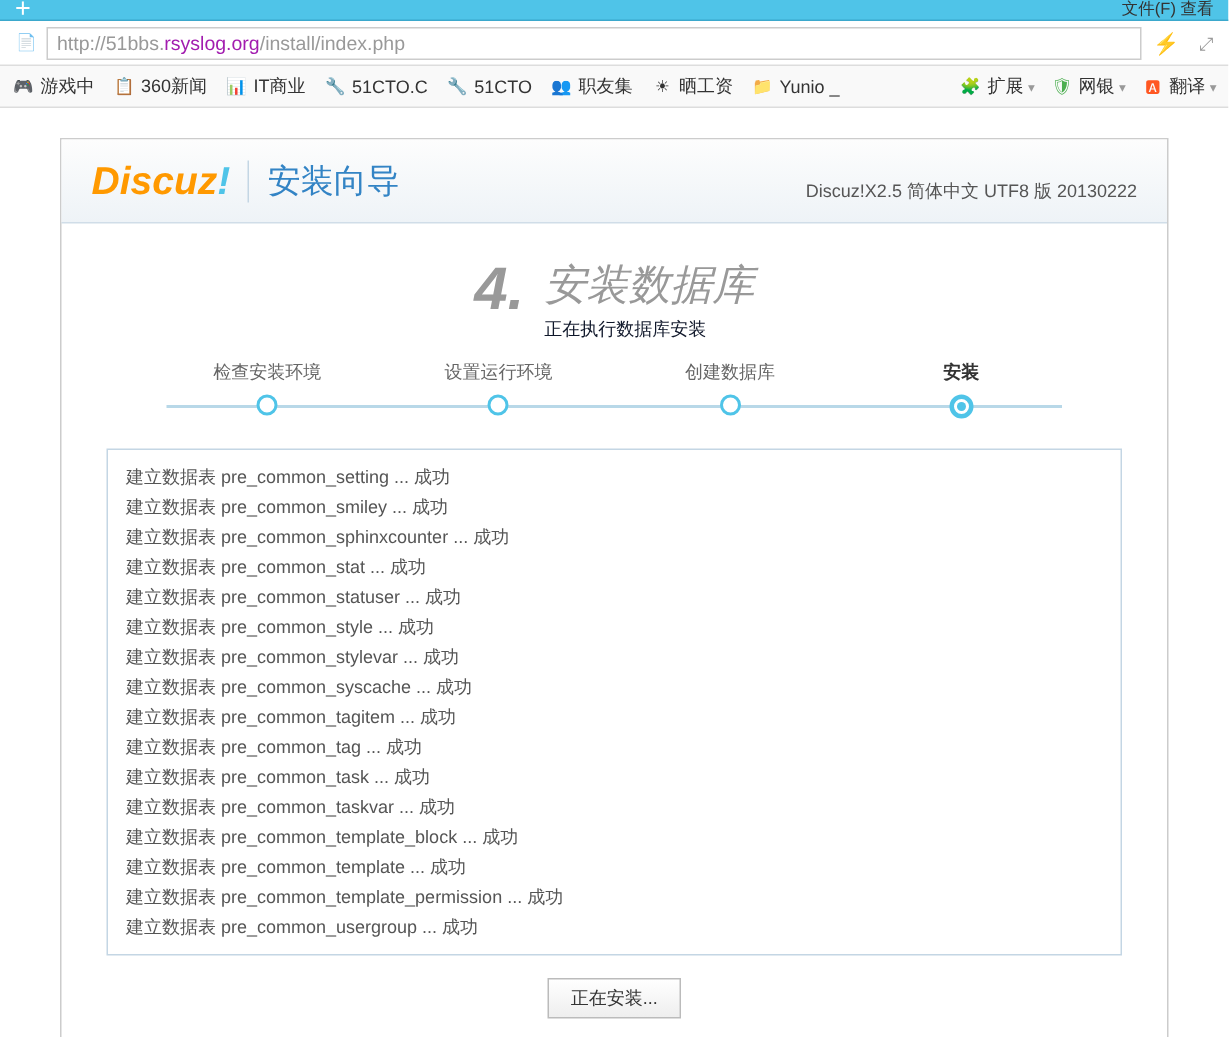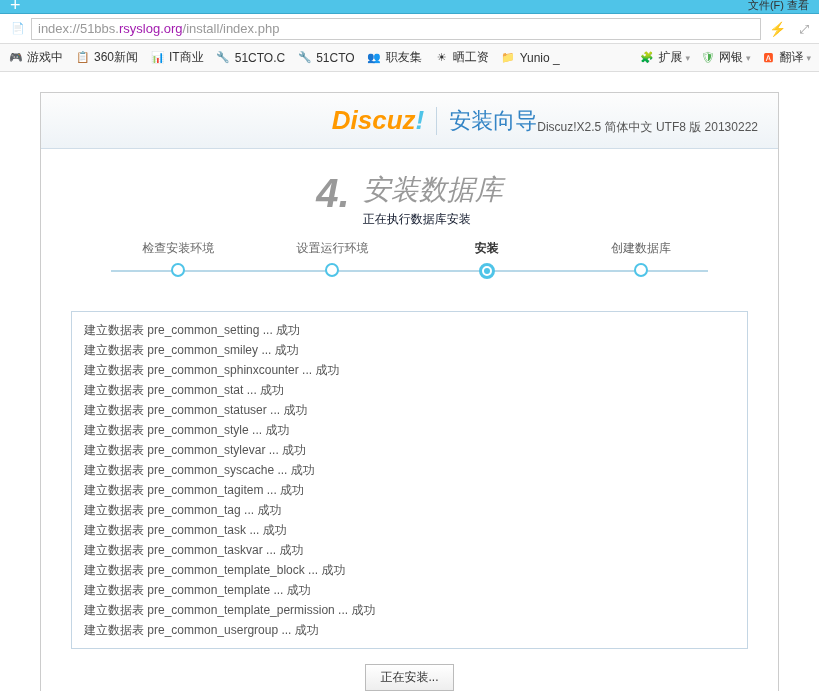--- a/index.html
+++ b/index.html
@@ -20,21 +20,21 @@
     
     .bookmarks-bar { display: flex; align-items: center; height: 28px; background: #f9f9f9; border-bottom: 1px solid #ddd; padding: 0 8px; gap: 12px; }
     .bm-item { display: flex; align-items: center; gap: 3px; font-size: 12px; color: #333; cursor: pointer; }
     .bm-icon { width: 16px; height: 16px; display: inline-flex; align-items: center; justify-content: center; font-size: 11px; }
     .bm-spacer { flex: 1; }
     .bm-right { display: flex; gap: 10px; }
     
     .content-area { padding: 20px 40px; }
     .installer-box { border: 1px solid #ccc; background: #fff; }
     
-    .installer-header { background: linear-gradient(#fdfdfd, #eef3f7); border-bottom: 1px solid #d0dde8; padding: 12px 20px; display: flex; align-items: center; justify-content: flex-end; }
+    .installer-header { background: linear-gradient(#fdfdfd, #eef3f7); border-bottom: 1px solid #d0dde8; padding: 12px 20px; display: flex; align-items: center; justify-content: space-between; }
     .logo-area { display: flex; align-items: center; gap: 12px; }
     .logo-discuz { font-size: 26px; font-weight: bold; font-style: italic; color: #ff9900; }
     .logo-bang { color: #4fc4e8; }
     .logo-sep { width: 1px; height: 28px; background: #c4d6e4; }
     .wizard-title { font-size: 22px; color: #3384c5; }
     .version-text { font-size: 12px; color: #555; align-self: flex-end; }
     
     .step-header { text-align: center; padding: 22px 0 12px; }
     .step-number { display: inline-block; font-size: 40px; font-weight: bold; color: #999; font-style: italic; margin-right: 10px; vertical-align: top; }
     .step-text { display: inline-block; text-align: left; }
@@ -43,38 +43,38 @@
     
     .progress-steps { display: flex; align-items: center; padding: 0 60px 20px; position: relative; }
     .prog-line { position: absolute; left: 70px; right: 70px; top: 30px; height: 2px; background: #b8d8e8; }
     .prog-step { flex: 1; text-align: center; position: relative; z-index: 1; }
     .prog-label { font-size: 12px; color: #666; margin-bottom: 6px; }
     .prog-circle { width: 14px; height: 14px; border: 2px solid #4fc4e8; border-radius: 50%; background: #fff; margin: 0 auto; }
     .prog-circle.active { width: 16px; height: 16px; border: 3px solid #4fc4e8; }
     .prog-circle.active::after { content: ''; display: block; width: 6px; height: 6px; background: #4fc4e8; border-radius: 50%; margin: 2px auto; }
     .prog-label.active { color: #333; font-weight: bold; }
     
-    .log-box { margin: 12px 30px 15px; border: 1px solid #c4d6e4; background: #fff; padding: 8px 12px; }
+    .log-box { margin: 0 30px 15px; border: 1px solid #c4d6e4; background: #fff; padding: 8px 12px; }
     .log-line { font-size: 12px; color: #555; line-height: 20px; }
     
     .install-btn-area { text-align: center; padding-bottom: 15px; }
     .install-btn { display: inline-block; padding: 4px 14px; border: 1px solid #bbb; background: linear-gradient(#fff, #eee); font-size: 12px; color: #333; }
   </style>
 </head>
 <body>
 
 <div class="browser-tabs">
   <span class="tab-new">+</span>
   <span class="top-right">文件(F) 查看</span>
 </div>
 
 <div class="address-bar">
   <span class="doc-icon">📄</span>
   <div class="url-box">
-    <span class="url-prefix">index://51bbs.</span>
+    <span class="url-prefix">http://51bbs.</span>
     <span class="url-highlight">rsyslog.org</span>
     <span class="url-rest">/install/index.php</span>
   </div>
   <span class="bolt-icon">⚡</span>
   <span class="expand-icon">⤢</span>
 </div>
 
 <div class="bookmarks-bar">
   <div id="bm-left" style="display:flex; gap:12px;">
       <div class="bm-item">
@@ -157,26 +157,26 @@
       <div id="prog-container" style="display:flex; width:100%;">
           <div class="prog-step">
             <div class="prog-label ">检查安装环境</div>
             <div class="prog-circle "></div>
           </div>
           <div class="prog-step">
             <div class="prog-label ">设置运行环境</div>
             <div class="prog-circle "></div>
           </div>
           <div class="prog-step">
+            <div class="prog-label ">创建数据库</div>
+            <div class="prog-circle "></div>
+          </div>
+          <div class="prog-step">
             <div class="prog-label active">安装</div>
             <div class="prog-circle active"></div>
-          </div>
-          <div class="prog-step">
-            <div class="prog-label ">创建数据库</div>
-            <div class="prog-circle "></div>
           </div>
         </div>
     </div>
 
     <div class="log-box" id="log-box">
         <div class="log-line">建立数据表 pre_common_setting ... 成功</div>
         <div class="log-line">建立数据表 pre_common_smiley ... 成功</div>
         <div class="log-line">建立数据表 pre_common_sphinxcounter ... 成功</div>
         <div class="log-line">建立数据表 pre_common_stat ... 成功</div>
         <div class="log-line">建立数据表 pre_common_statuser ... 成功</div>

